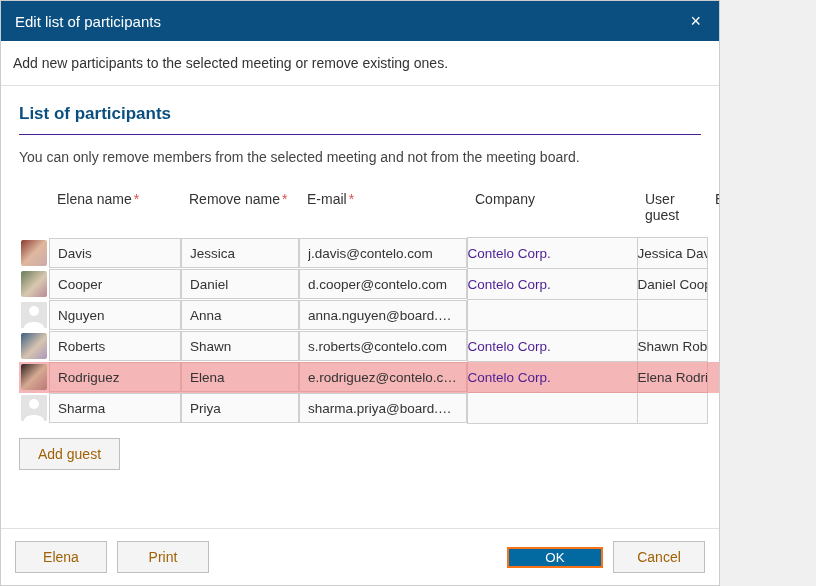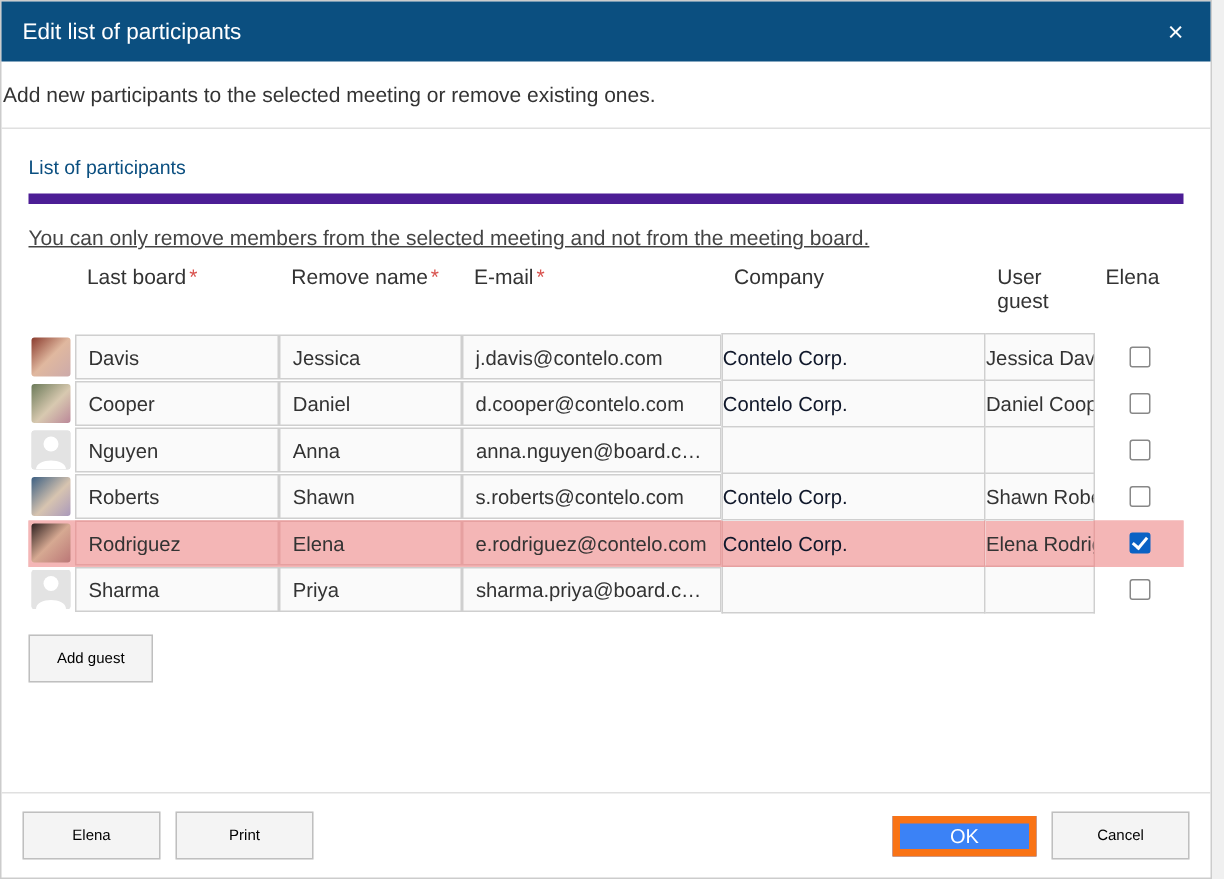--- a/index.html
+++ b/index.html
@@ -4,21 +4,21 @@
 <style>
   * { box-sizing: border-box; }
   html, body {
     margin: 0; padding: 0;
     font-family: "Segoe UI", Arial, sans-serif;
     font-size: 14px;
     color: #333;
     background: #f0f0f0;
   }
   .dialog {
-    width: 808px;
+    width: 720px;
     height: 586px;
     background: #fff;
     border: 1px solid #ccc;
     display: flex;
     flex-direction: column;
     position: relative;
   }
   .titlebar {
     background: #0b4f80;
     color: #fff;
@@ -29,41 +29,40 @@
     font-size: 15px;
     justify-content: space-between;
   }
   .titlebar .close {
     font-size: 18px;
     cursor: pointer;
     padding: 0 4px;
     line-height: 1;
   }
   .subheader {
-    padding: 14px 1px;
+    padding: 14px 12px;
     border-bottom: 1px solid #e0e0e0;
     color: #333;
   }
   .body {
     padding: 18px 18px 10px 18px;
     flex: 1;
     overflow: auto;
   }
   .section-title {
     color: #0b4f80;
-    font-size: 13px;
-    font-weight: 400;
+    font-size: 17px;
+    font-weight: 700;
     padding-bottom: 10px;
-    border-bottom: 7px solid #4c1d95;
+    border-bottom: 1px solid #4c1d95;
     margin-bottom: 14px;
   }
   .hint {
     color: #444;
-    margin-bottom: 2px;
-    text-decoration: underline;
+    margin-bottom: 18px;
   }
   table.participants {
     width: 100%;
     border-collapse: collapse;
     table-layout: fixed;
   }
   table.participants th {
     text-align: left;
     font-weight: 400;
     color: #333;
@@ -113,21 +112,21 @@
     padding: 0 8px;
     font-size: 13.5px;
     color: #333;
     outline: none;
     text-overflow: ellipsis;
   }
   td.company-cell {
     border: 1px solid #cfcfcf;
     background: #fafafa;
     padding: 0 8px;
-    color: #0f172a;
+    color: #4c1d95;
     overflow: hidden; text-overflow: ellipsis; white-space: nowrap;
   }
   td.user-cell {
     border: 1px solid #cfcfcf;
     background: #fafafa;
     padding: 0 8px;
     color: #333;
     overflow: hidden; white-space: nowrap;
   }
   td.chk-cell {
@@ -170,29 +169,29 @@
     border-width: 0 2px 2px 0;
     transform: rotate(40deg);
   }
 
   .add-guest {
     margin-top: 14px;
   }
   button.std {
     background: #f4f4f4;
     border: 1px solid #bfbfbf;
-    color: #000000;
+    color: #a16207;
     height: 32px;
     padding: 0 18px;
-    font-size: 10px;
+    font-size: 14px;
     cursor: pointer;
   }
   button.primary {
-    background: #3b82f6;
-    border: 5px solid #f97316;
+    background: #0369a1;
+    border: 2px solid #f97316;
     color: #fff;
   }
 
   .footer {
     border-top: 1px solid #e0e0e0;
     padding: 12px 14px;
     display: flex;
     gap: 10px;
     align-items: center;
   }
@@ -225,21 +224,21 @@
           <col class="c-last">
           <col class="c-first">
           <col class="c-email">
           <col class="c-comp">
           <col class="c-user">
           <col class="c-rem">
       </colgroup>
       <thead>
         <tr>
           <th></th>
-          <th><span>Last board</span><span class="req">*</span></th>
+          <th><span>Elena name</span><span class="req">*</span></th>
           <th><span>Remove name</span><span class="req">*</span></th>
           <th><span>E-mail</span><span class="req">*</span></th>
           <th>Company</th>
           <th>User guest</th>
           <th>Elena</th>
         </tr>
       </thead>
       <tbody id="rows">
           <tr>
             <td class="avatar-cell">

